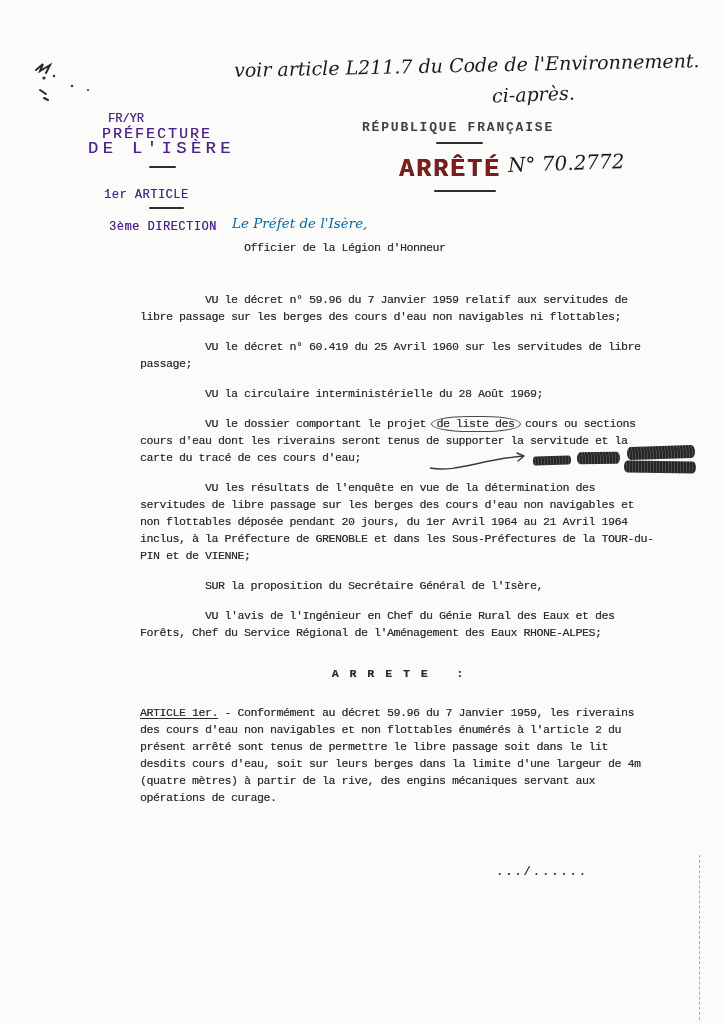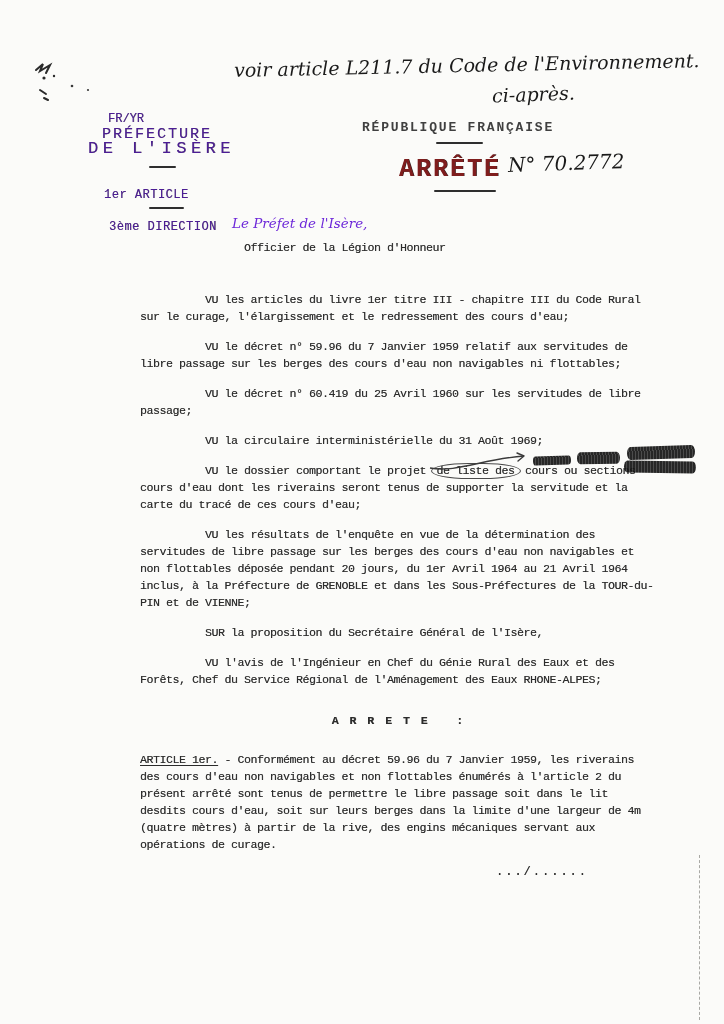--- a/index.html
+++ b/index.html
@@ -44,21 +44,21 @@
   .hand{
     font-family:"DejaVu Serif", serif;
     font-style:italic;
     color:#1a1a1a;
     white-space:nowrap;
   }
   .note1{font-size:19px;transform:rotate(-1.2deg);}
   .note2{font-size:19px;transform:rotate(-2deg);}
   .decree-no{font-size:20px;transform:rotate(-2deg);}
   
-  .issuer-script{font-family:"DejaVu Serif", serif;font-style:italic;font-size:13.5px;color:#6d28d9;}
+  .issuer-script{font-family:"DejaVu Serif", serif;font-style:italic;font-size:13.5px;color:#0369a1;}
   
   .circled{
     border:1.5px solid #4a4a4a;
     border-radius:50% / 60%;
     padding:0 5px 1px 5px;
     margin:0 -2px;
   }
   
   .scribble{
     background:repeating-linear-gradient(87deg,#141414 0 2px,#3c3c3c 2px 3px);
@@ -96,24 +96,23 @@
   <div class="abs republic" style="left:362px;top:120px;">RÉPUBLIQUE FRANÇAISE</div>
   <div class="abs rule" style="left:436px;top:142px;width:47px;"></div>
   <div class="abs doc-type" style="left:399px;top:155px;">ARRÊTÉ</div>
   <div class="abs hand decree-no" style="left:508px;top:151px;">N° 70.2772</div>
   <div class="abs rule" style="left:434px;top:190px;width:62px;"></div>
 
   <div class="abs issuer-script" style="left:232px;top:215px;">Le Préfet de l'Isère,</div>
   <div class="abs type" style="left:244px;top:239px;">Officier de la Légion d'Honneur</div>
 
   <div class="abs type doc-body">
-    <p>VU les articles du livre 1er titre III - chapitre III du Code Rural sur le curage, l'élargissement et le redressement des cours d'eau;</p>
     <p>VU le décret n° 59.96 du 7 Janvier 1959 relatif aux servitudes de libre passage sur les berges des cours d'eau non navigables ni flottables;</p>
     <p>VU le décret n° 60.419 du 25 Avril 1960 sur les servitudes de libre passage;</p>
-    <p>VU la circulaire interministérielle du 31 Août 1969;</p>
+    <p>VU la circulaire interministérielle du 28 Août 1969;</p>
     <p><span>VU le dossier comportant le projet </span><span class="circled">de liste des</span><span> cours ou sections cours d'eau dont les riverains seront tenus de supporter la servitude et la carte du tracé de ces cours d'eau;</span></p>
     <p>VU les résultats de l'enquête en vue de la détermination des servitudes de libre passage sur les berges des cours d'eau non navigables et non flottables déposée pendant 20 jours, du 1er Avril 1964 au 21 Avril 1964 inclus, à la Préfecture de GRENOBLE et dans les Sous-Préfectures de la TOUR-du-PIN et de VIENNE;</p>
     <p>SUR la proposition du Secrétaire Général de l'Isère,</p>
     <p>VU l'avis de l'Ingénieur en Chef du Génie Rural des Eaux et des Forêts, Chef du Service Régional de l'Aménagement des Eaux RHONE-ALPES;</p>
     <p class="arrete-heading">A R R E T E   :</p>
     <p class="no-indent"><span class="u-label">ARTICLE 1er.</span> <span>- Conformément au décret 59.96 du 7 Janvier 1959, les riverains des cours d'eau non navigables et non flottables énumérés à l'article 2 du présent arrêté sont tenus de permettre le libre passage soit dans le lit desdits cours d'eau, soit sur leurs berges dans la limite d'une largeur de 4m (quatre mètres) à partir de la rive, des engins mécaniques servant aux opérations de curage.</span></p>
   </div>
 
   <svg class="abs" style="left:428px;top:447px;" width="108" height="26" viewBox="0 0 108 26">
     <path d="M2 21 C 28 26, 55 12, 96 9" fill="none" stroke="#3a3a3a" stroke-width="1.4"></path>

